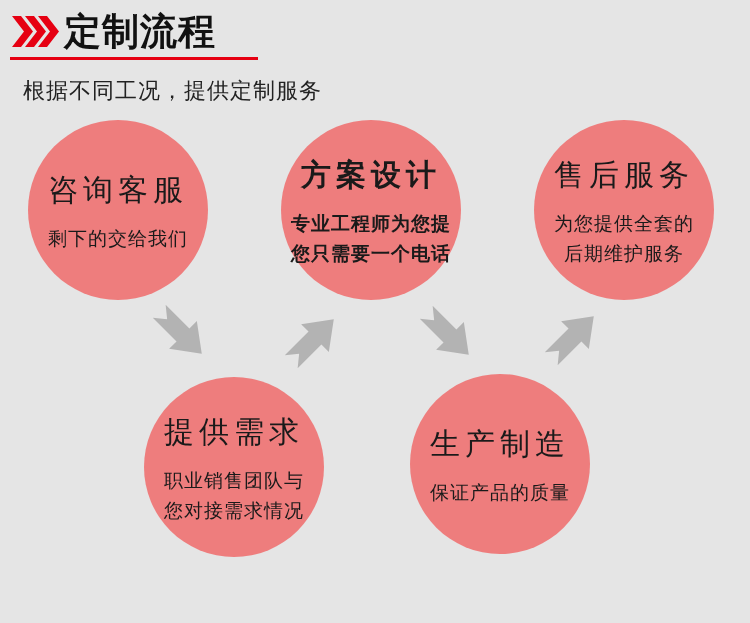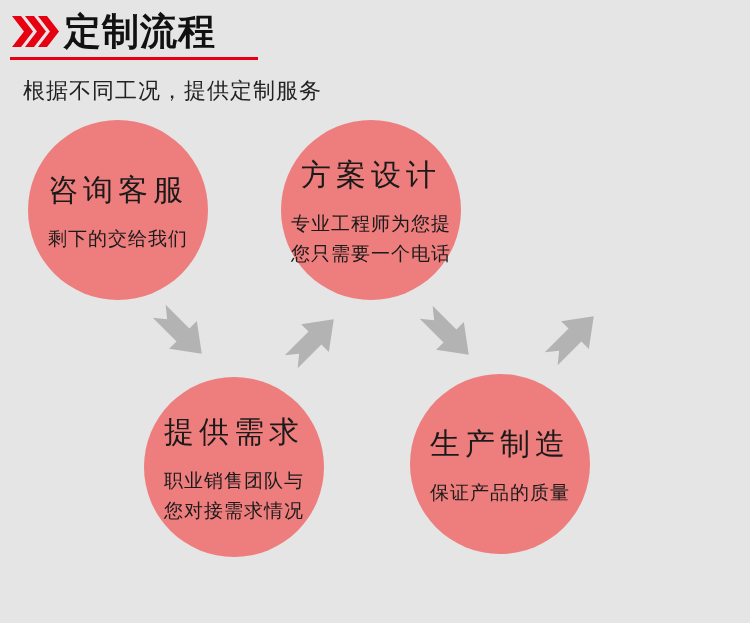--- a/index.html
+++ b/index.html
@@ -20,21 +20,21 @@
   
   .step-circle{
     position:absolute;width:180px;height:180px;border-radius:50%;
     background:#ee7d7d;display:flex;flex-direction:column;align-items:center;
     justify-content:center;text-align:center;
     font-family:"Liberation Serif", serif;color:#1a1a1a;
   }
   .step-title{font-size:30px;letter-spacing:5px;margin:3px 0 13px 0;white-space:nowrap;}
   .step-desc{font-size:19px;letter-spacing:1px;line-height:1.55;margin:0;}
   .c1{left:28px;top:120px;}
-  .c2{left:281px;top:120px;}
+  .c2{left:281px;top:120px;font-weight:bold;}
   .c3{left:534px;top:120px;}
   .c4{left:144px;top:377px;}
   .c5{left:410px;top:374px;}
   
   .flow-arrow{position:absolute;width:70px;height:70px;}
   .flow-arrow polygon{fill:#b3b3b3;}
   .a1{left:145px;top:297px;transform:rotate(45deg);}
   .a2{left:277px;top:306px;transform:rotate(-45deg);}
   .a3{left:412px;top:298px;transform:rotate(45deg);}
   .a4{left:537px;top:303px;transform:rotate(-45deg);}
@@ -59,20 +59,25 @@
     <div class="step-title">咨询客服</div>
     <div class="step-desc">剩下的交给我们</div>
   </div>
 
   <div class="step-circle c2">
     <div class="step-title">方案设计</div>
     <div class="step-desc">专业工程师为您提</div>
     <div class="step-desc">您只需要一个电话</div>
   </div>
 
+  <div class="step-circle c3">
+    <div class="step-title">售后服务</div>
+    <div class="step-desc">为您提供全套的</div>
+    <div class="step-desc">后期维护服务</div>
+  </div>
 
   <div class="step-circle c4">
     <div class="step-title">提供需求</div>
     <div class="step-desc">职业销售团队与</div>
     <div class="step-desc">您对接需求情况</div>
   </div>
 
   <div class="step-circle c5">
     <div class="step-title">生产制造</div>
     <div class="step-desc">保证产品的质量</div>

